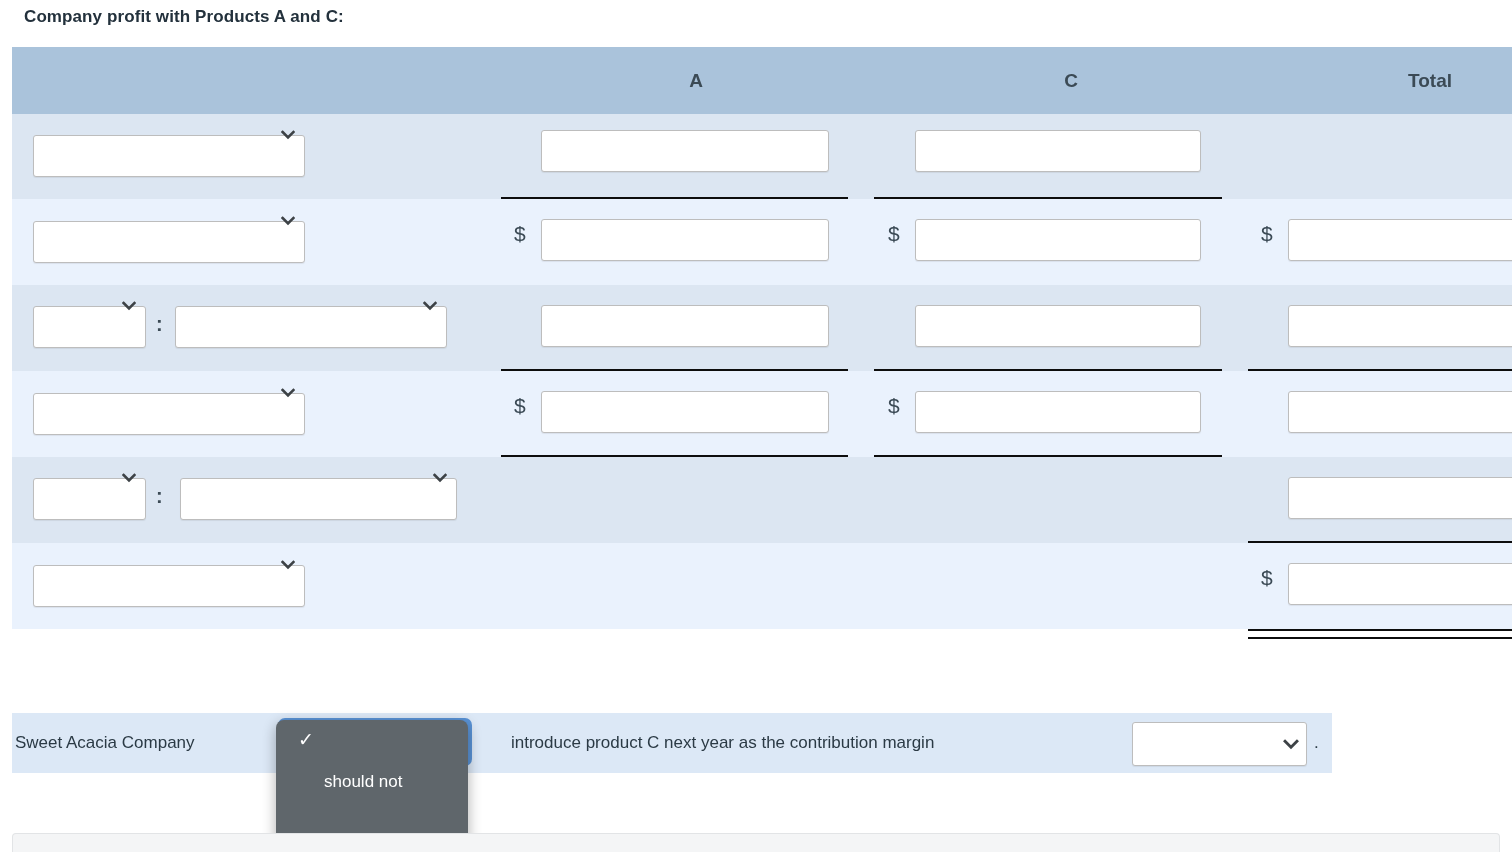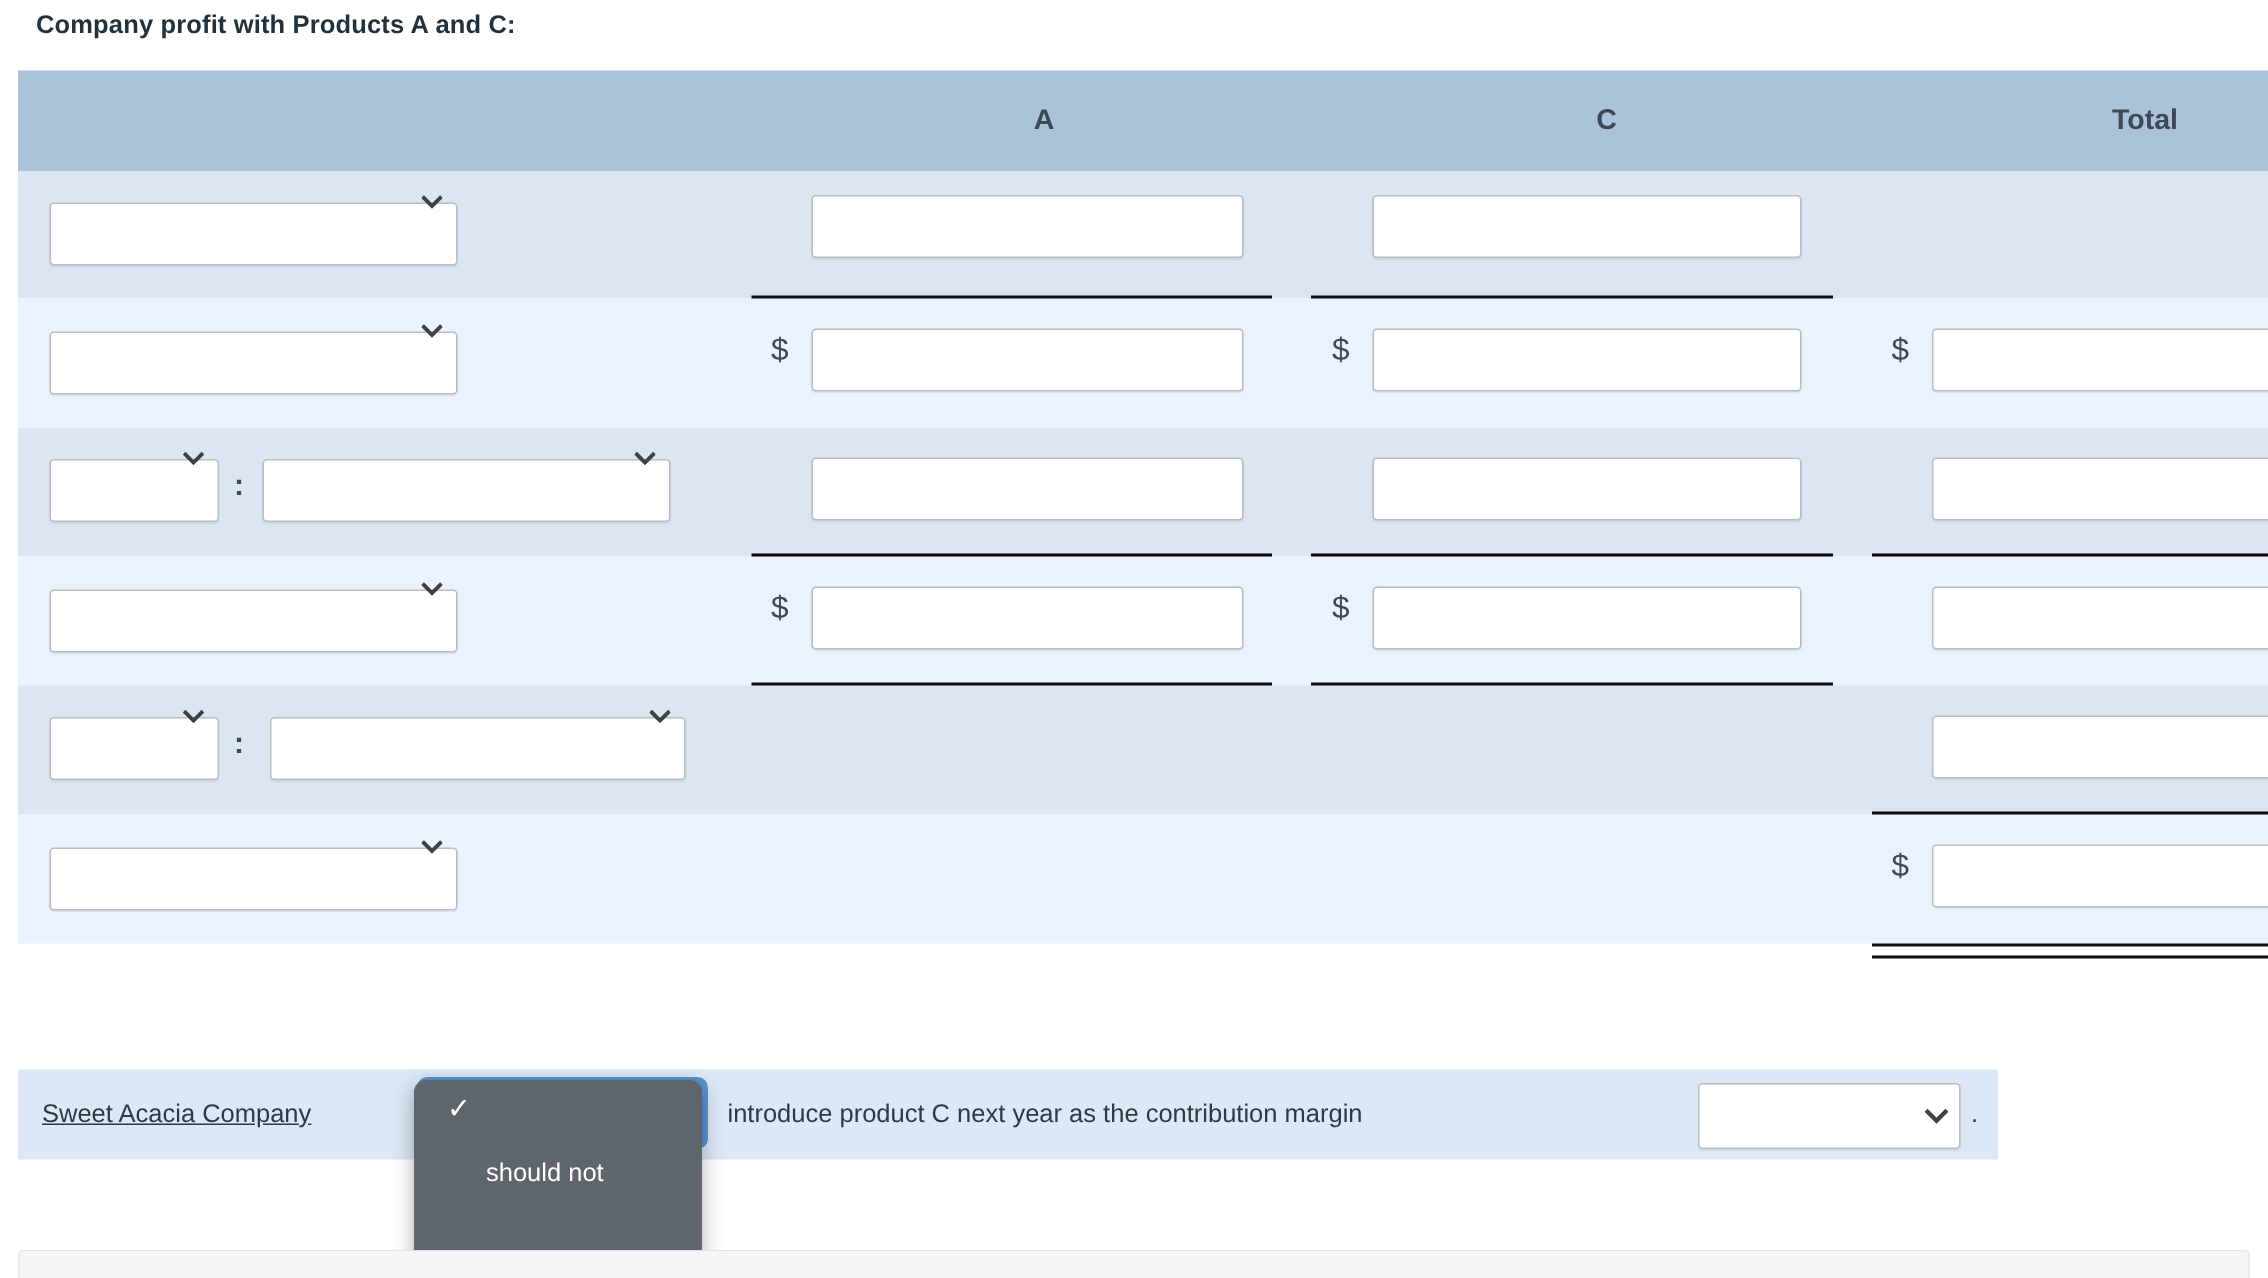--- a/index.html
+++ b/index.html
@@ -150,22 +150,22 @@
   }
   .conc-text {
     position: absolute;
     top: 0;
     height: 60px;
     line-height: 60px;
     font-size: 17px;
     color: #2b3a45;
     white-space: nowrap;
   }
-  .conc-pre   { left: 16px; text-decoration: underline; }
-  .conc-mid   { left: 473px; }
+  .conc-pre   { left: 3px; }
+  .conc-mid   { left: 499px; }
   .conc-period{ left: 1302px; }
 
   
   .dd-highlight {
     position: absolute;
     left: 278px;
     top: 718px;
     width: 194px;
     height: 48px;
     background: #5a93d6;

